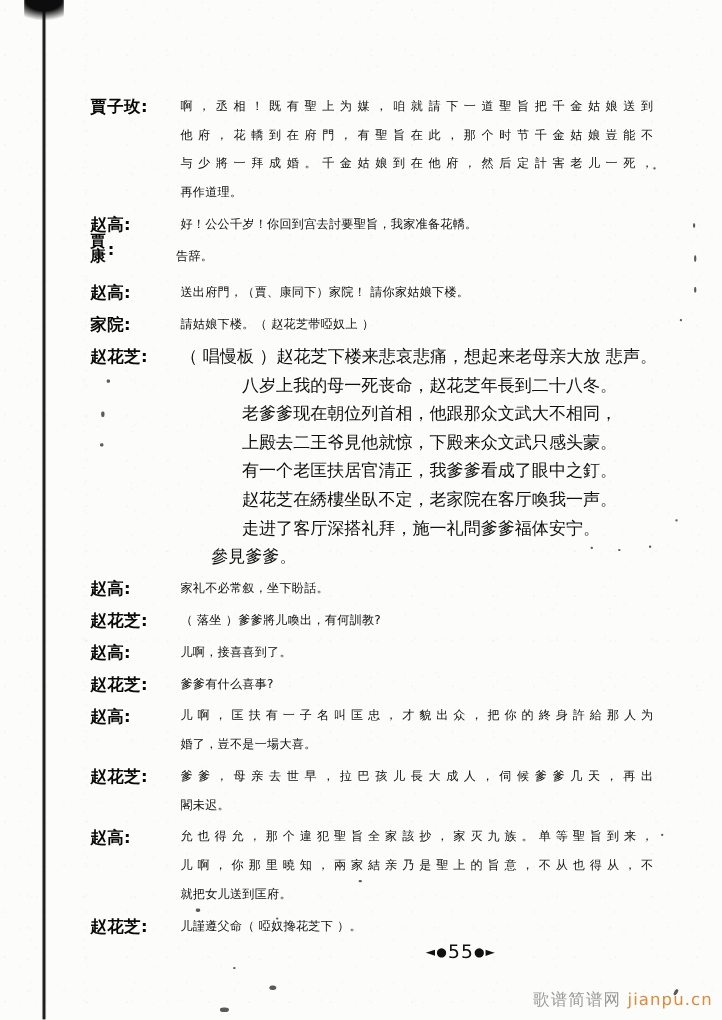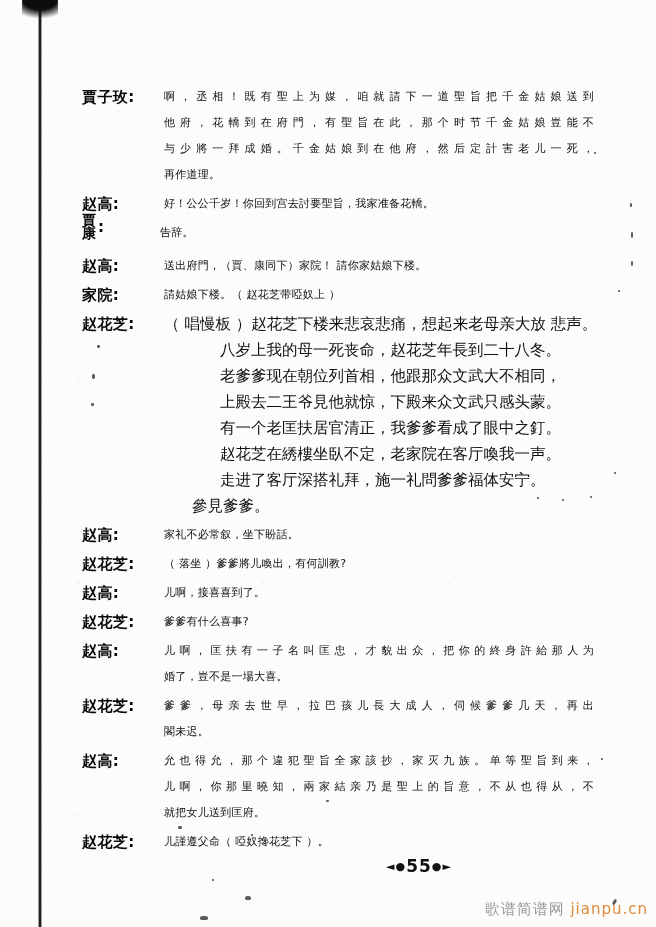--- a/index.html
+++ b/index.html
@@ -128,21 +128,21 @@
   
   #page-number {
     position: absolute;
     left: 0;
     top: 856px;
     width: 588px;
     text-align: center;
     padding-left: 250px;
     box-sizing: border-box;
     font-size: 17px;
-    font-weight: bold;
+    font-weight: normal;
     color: #111;
     letter-spacing: 1px;
   }
   #page-number .orn { font-size: 11px; vertical-align: 2px; }
 
   
   #watermark {
     position: absolute;
     right: 8px;
     bottom: 8px;

